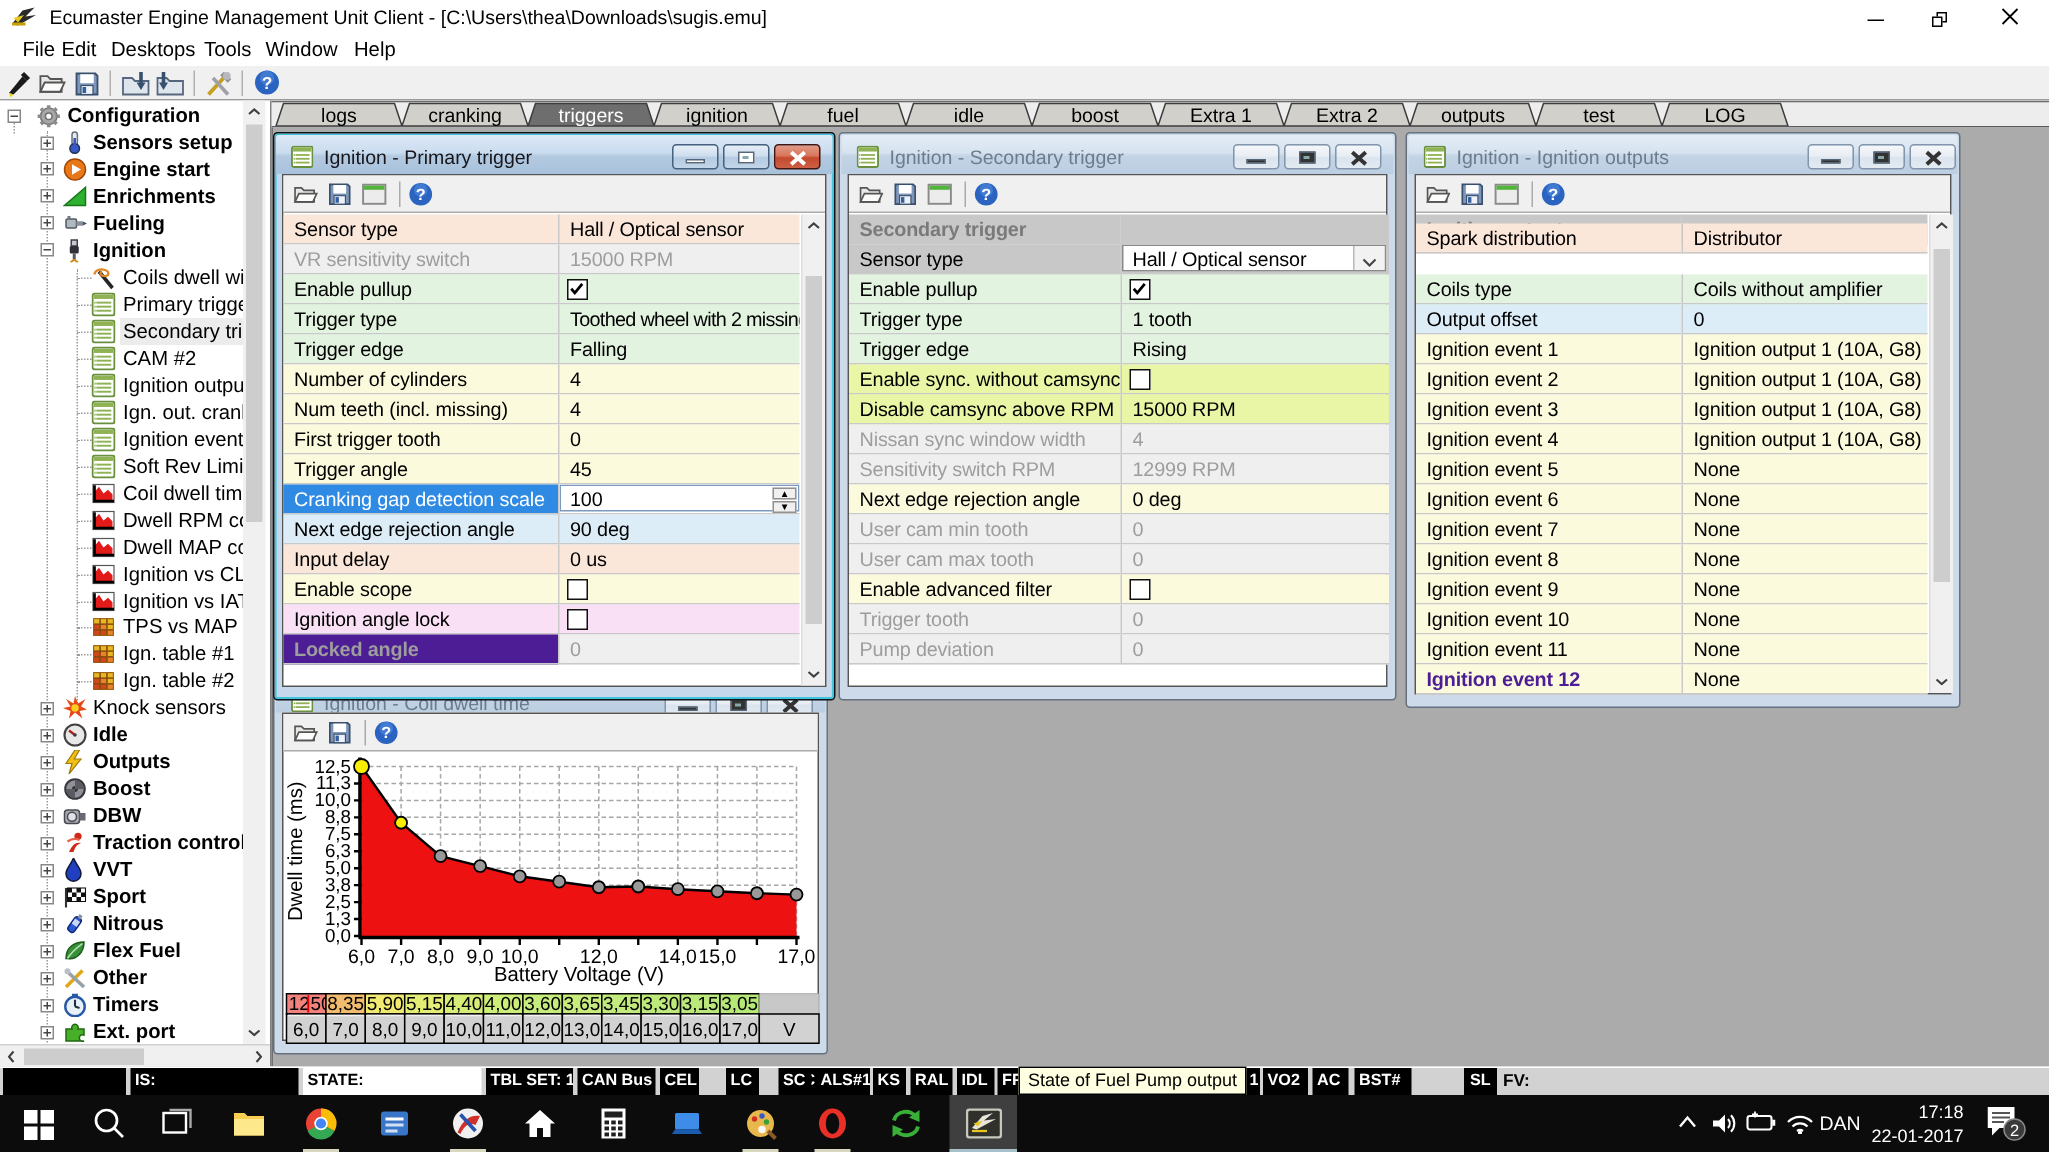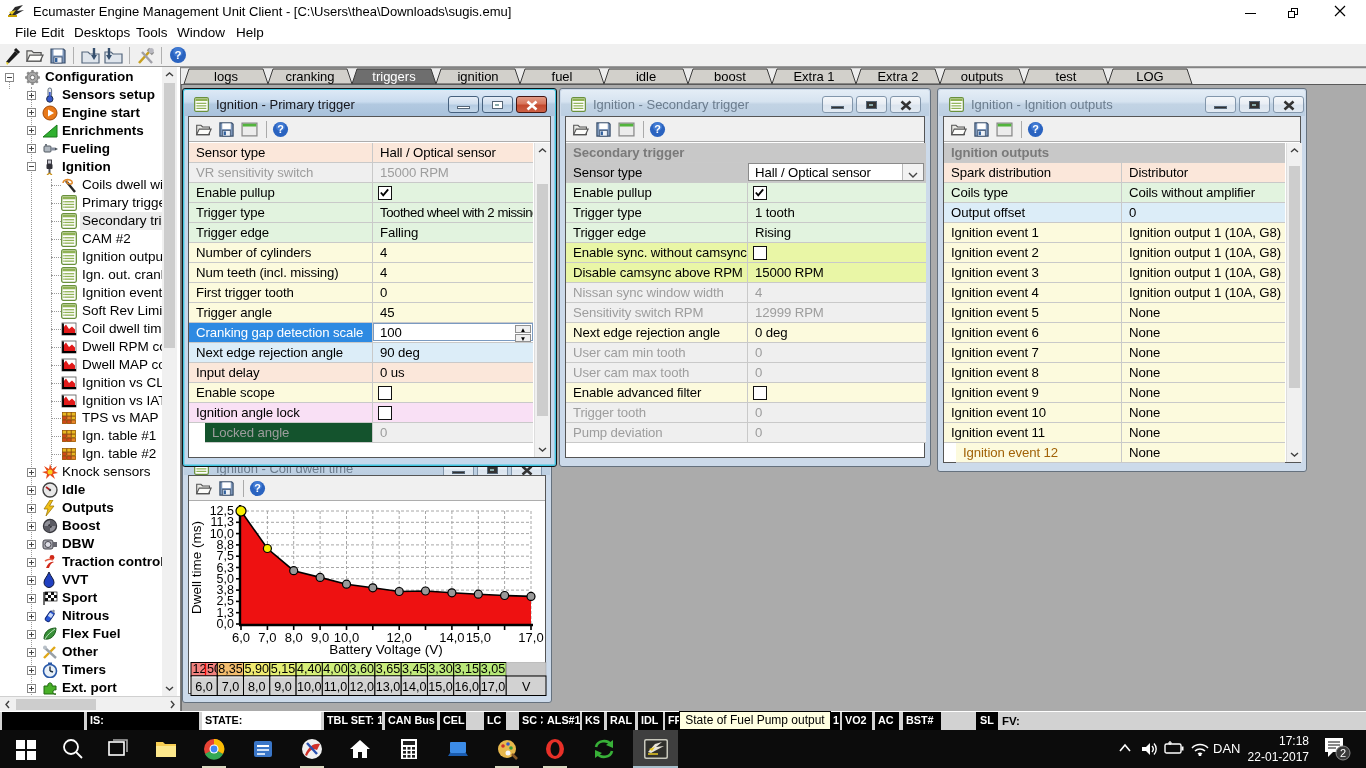--- a/index.html
+++ b/index.html
@@ -866,21 +866,21 @@
 <div class="cb" style="left:5px"></div>
 </div>
       </div>
 <div class="trow" style="top:286px;width:345px">
 <div class="lc" style="left:0;width:183px;background:#f9e0f5;color:#000;font-weight:normal">Ignition angle lock</div>
 <div class="vc" style="left:183px;width:161px;background:#f9e0f5;color:#000;border-left:1px solid #c9c9c9">
 <div class="cb" style="left:5px"></div>
 </div>
       </div>
 <div class="trow" style="top:306px;width:345px">
-<div class="lc" style="left:16px;width:183px;background:#14532d;color:#9d9d9d;font-weight:normal">Locked angle</div>
+<div class="lc" style="left:0;width:183px;background:#4c1d95;color:#9d9d9d;font-weight:bold">Locked angle</div>
 <div class="vc" style="left:183px;width:161px;background:#efefef;color:#9d9d9d;border-left:1px solid #c9c9c9">
 0
 </div>
       </div>
 <div class="sb" style="left:345px;top:26px;width:16px;bottom:0px;border-left:1px solid #ddd">
 <div class="arr" style="top:0;left:0;height:15px">
           <svg width="9" height="5" style="position:absolute;left:3px;top:5px">
             <path d="M1 4 L4.5 1 L8 4" stroke="#404040" stroke-width="1.4" fill="none"></path>
           </svg>
         </div>
@@ -1065,21 +1065,21 @@
 <div class="abs" style="left:77px;top:4px;width:1px;height:17px;background:#aaa"></div>
 <svg class="abs" style="left:83px;top:4px" width="17" height="17">
           <use href="#i-help"></use>
         </svg>
 </div>
 <div class="trow" style="top:26px;width:342px">
 <div class="lc" style="left:0;width:177px;background:#c8c8c8;color:#7a7a7a;font-weight:bold">Ignition outputs</div>
 <div class="vc" style="left:177px;width:164px;background:#c8c8c8;color:#7a7a7a;border-left:1px solid #c8c8c8">
 </div>
       </div>
-<div class="trow" style="top:46px;width:365px">
+<div class="trow" style="top:32px;width:365px">
 <div class="lc" style="left:0;width:177px;background:#fbe7da;color:#000;font-weight:normal">Spark distribution</div>
 <div class="vc" style="left:177px;width:164px;background:#fbe7da;color:#000;border-left:1px solid #c9c9c9">
 Distributor
 </div>
       </div>
 <div class="trow" style="top:66px;width:342px">
 <div class="lc" style="left:0;width:177px;background:#e2f3df;color:#000;font-weight:normal">Coils type</div>
 <div class="vc" style="left:177px;width:164px;background:#e2f3df;color:#000;border-left:1px solid #c9c9c9">
 Coils without amplifier
 </div>
@@ -1150,21 +1150,21 @@
 None
 </div>
       </div>
 <div class="trow" style="top:306px;width:342px">
 <div class="lc" style="left:0;width:177px;background:#fcfadd;color:#000;font-weight:normal">Ignition event 11</div>
 <div class="vc" style="left:177px;width:164px;background:#fcfadd;color:#000;border-left:1px solid #c9c9c9">
 None
 </div>
       </div>
 <div class="trow" style="top:326px;width:342px">
-<div class="lc" style="left:12px;width:177px;background:#fcfadd;color:#a16207;font-weight:normal">Ignition event 12</div>
+<div class="lc" style="left:0;width:177px;background:#fcfadd;color:#4c1d95;font-weight:bold">Ignition event 12</div>
 <div class="vc" style="left:177px;width:164px;background:#fcfadd;color:#000;border-left:1px solid #c9c9c9">
 None
 </div>
       </div>
 <div class="sb" style="left:342px;top:26px;width:16px;bottom:0px;border-left:1px solid #ddd">
 <div class="arr" style="top:0;left:0;height:15px">
           <svg width="9" height="5" style="position:absolute;left:3px;top:5px">
             <path d="M1 4 L4.5 1 L8 4" stroke="#404040" stroke-width="1.4" fill="none"></path>
           </svg>
         </div>

